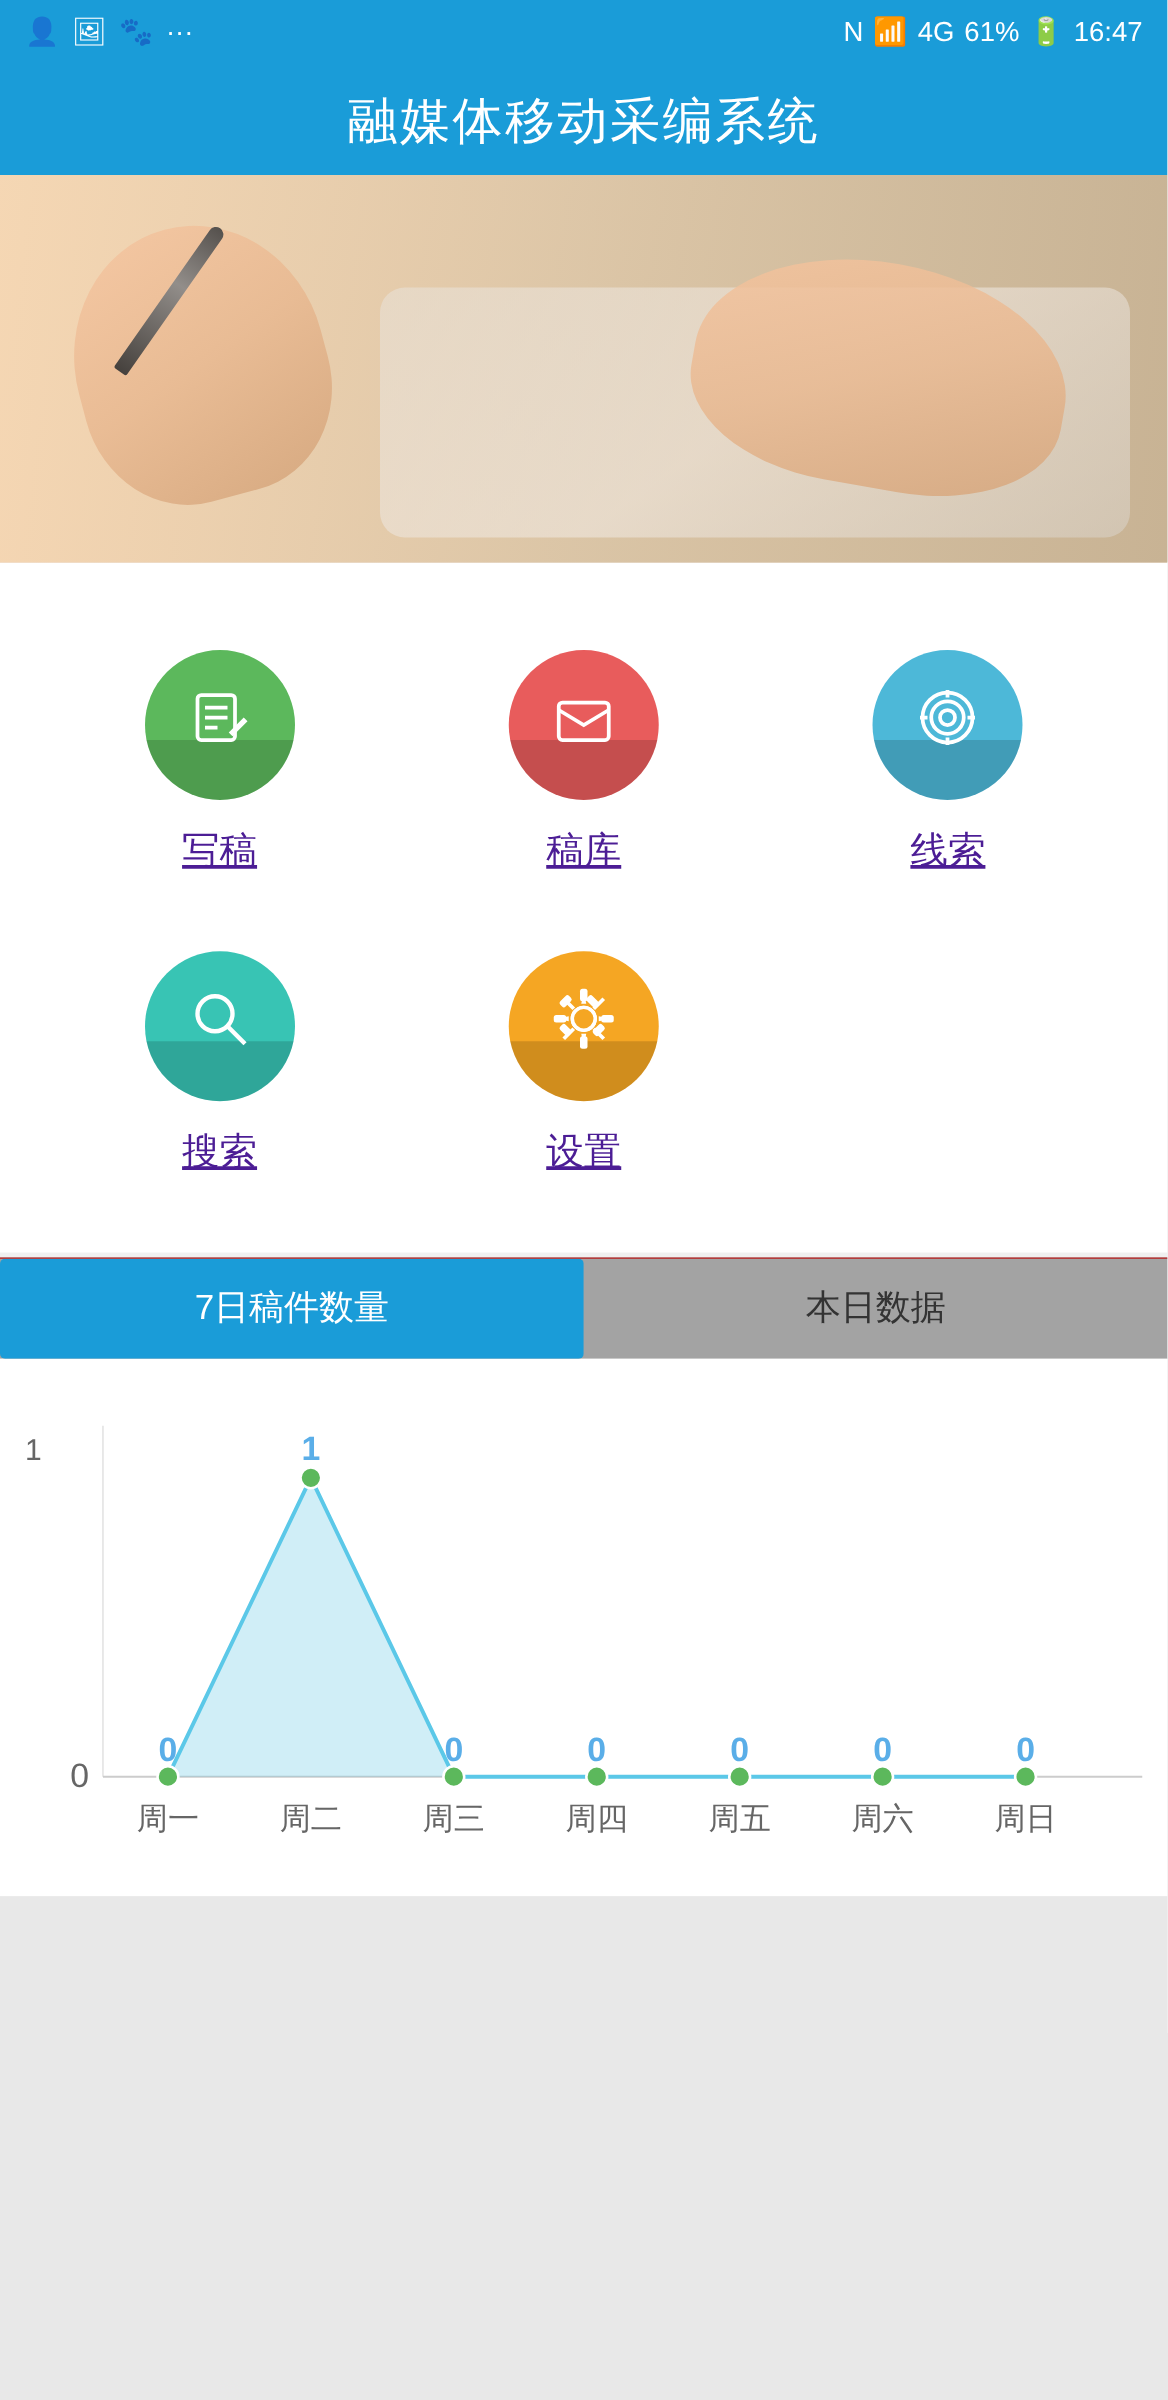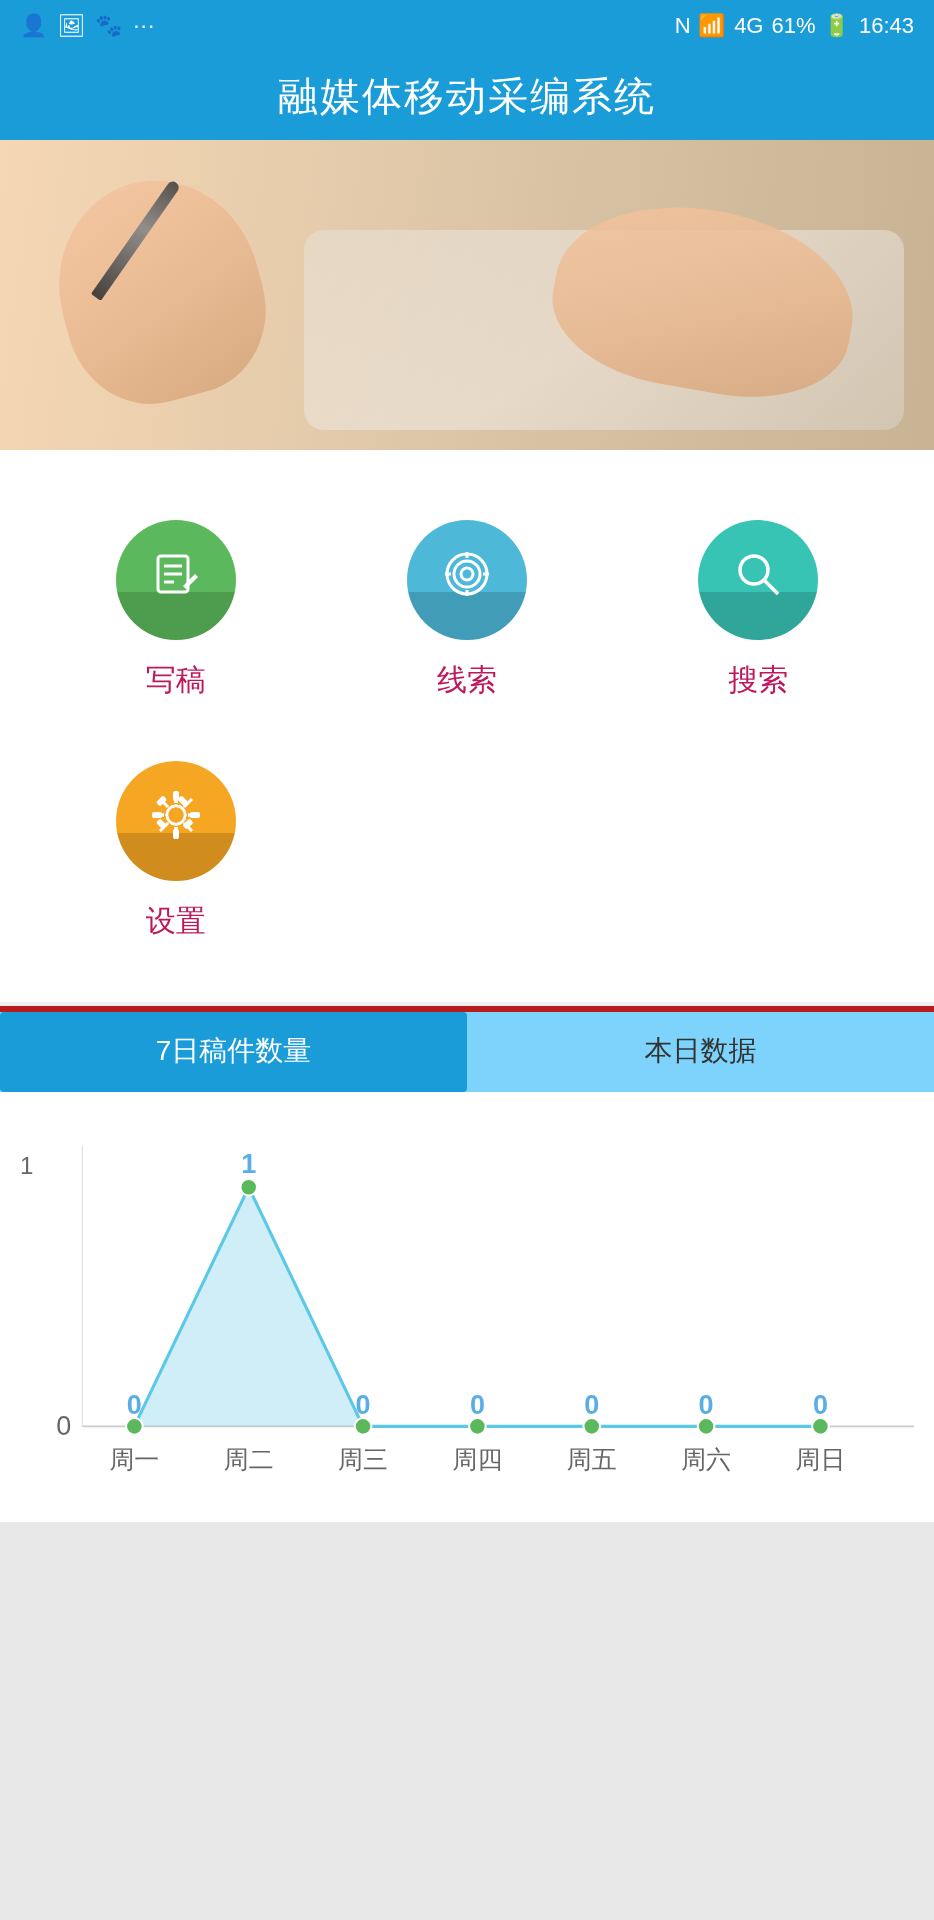--- a/index.html
+++ b/index.html
@@ -148,28 +148,29 @@
     .icon-orange { background: #f5a623; }
 
     .menu-icon-symbol {
       font-size: 52px;
       color: white;
       z-index: 1;
       position: relative;
     }
     .menu-label {
       font-size: 30px;
-      color: #be185d;
+      color: #4c1d95;
       font-weight: 400;
+      text-decoration: underline;
     }
 
     
     .tabs-section {
-      background: #7dd3fc;
-      border-top: 6px solid #b91c1c;
+      background: #a3a3a3;
+      border-top: 1px solid #b91c1c;
       margin-top: 4px;
     }
     .tabs-row {
       display: flex;
       align-items: stretch;
       height: 80px;
     }
     .tab-item {
       flex: 1;
       display: flex;
@@ -227,21 +228,21 @@
     <span>🖼</span>
     <span>🐾</span>
     <span>···</span>
   </div>
   <div class="status-right">
     <span>N</span>
     <span>📶</span>
     <span>4G</span>
     <span>61%</span>
     <span>🔋</span>
-    <span>16:43</span>
+    <span>16:47</span>
   </div>
 </div>
 
 <div class="app-header">
   <h1 class="app-title">融媒体移动采编系统</h1>
 </div>
 
 <div class="hero-image">
   <div class="hero-keyboard-sim"></div>
   <div class="hero-hand-left"></div>
@@ -260,20 +261,31 @@
             <line x1="14" y1="18" x2="32" y2="18" stroke="white" stroke-width="3"></line>
             <line x1="14" y1="26" x2="32" y2="26" stroke="white" stroke-width="3"></line>
             <line x1="14" y1="34" x2="24" y2="34" stroke="white" stroke-width="3"></line>
             <polygon points="33,38 45,26 48,29 36,41" fill="white"></polygon>
           </svg>
         </span>
       </div>
       <span class="menu-label">写稿</span>
     </div>
 
+    <div class="menu-item">
+      <div class="menu-icon-circle icon-red">
+        <span class="menu-icon-symbol">
+          <svg width="52" height="52" viewBox="0 0 52 52" fill="white">
+            <rect x="6" y="14" width="40" height="30" rx="3" fill="none" stroke="white" stroke-width="3"></rect>
+            <polyline points="6,20 26,32 46,20" fill="none" stroke="white" stroke-width="3"></polyline>
+          </svg>
+        </span>
+      </div>
+      <span class="menu-label">稿库</span>
+    </div>
 
 
     <div class="menu-item">
       <div class="menu-icon-circle icon-cyan-blue">
         <span class="menu-icon-symbol">
           <svg width="52" height="52" viewBox="0 0 52 52" fill="none" stroke="white" stroke-width="3">
             <circle cx="26" cy="26" r="20"></circle>
             <circle cx="26" cy="26" r="13"></circle>
             <circle cx="26" cy="26" r="6"></circle>
             <line x1="26" y1="4" x2="26" y2="10"></line>

